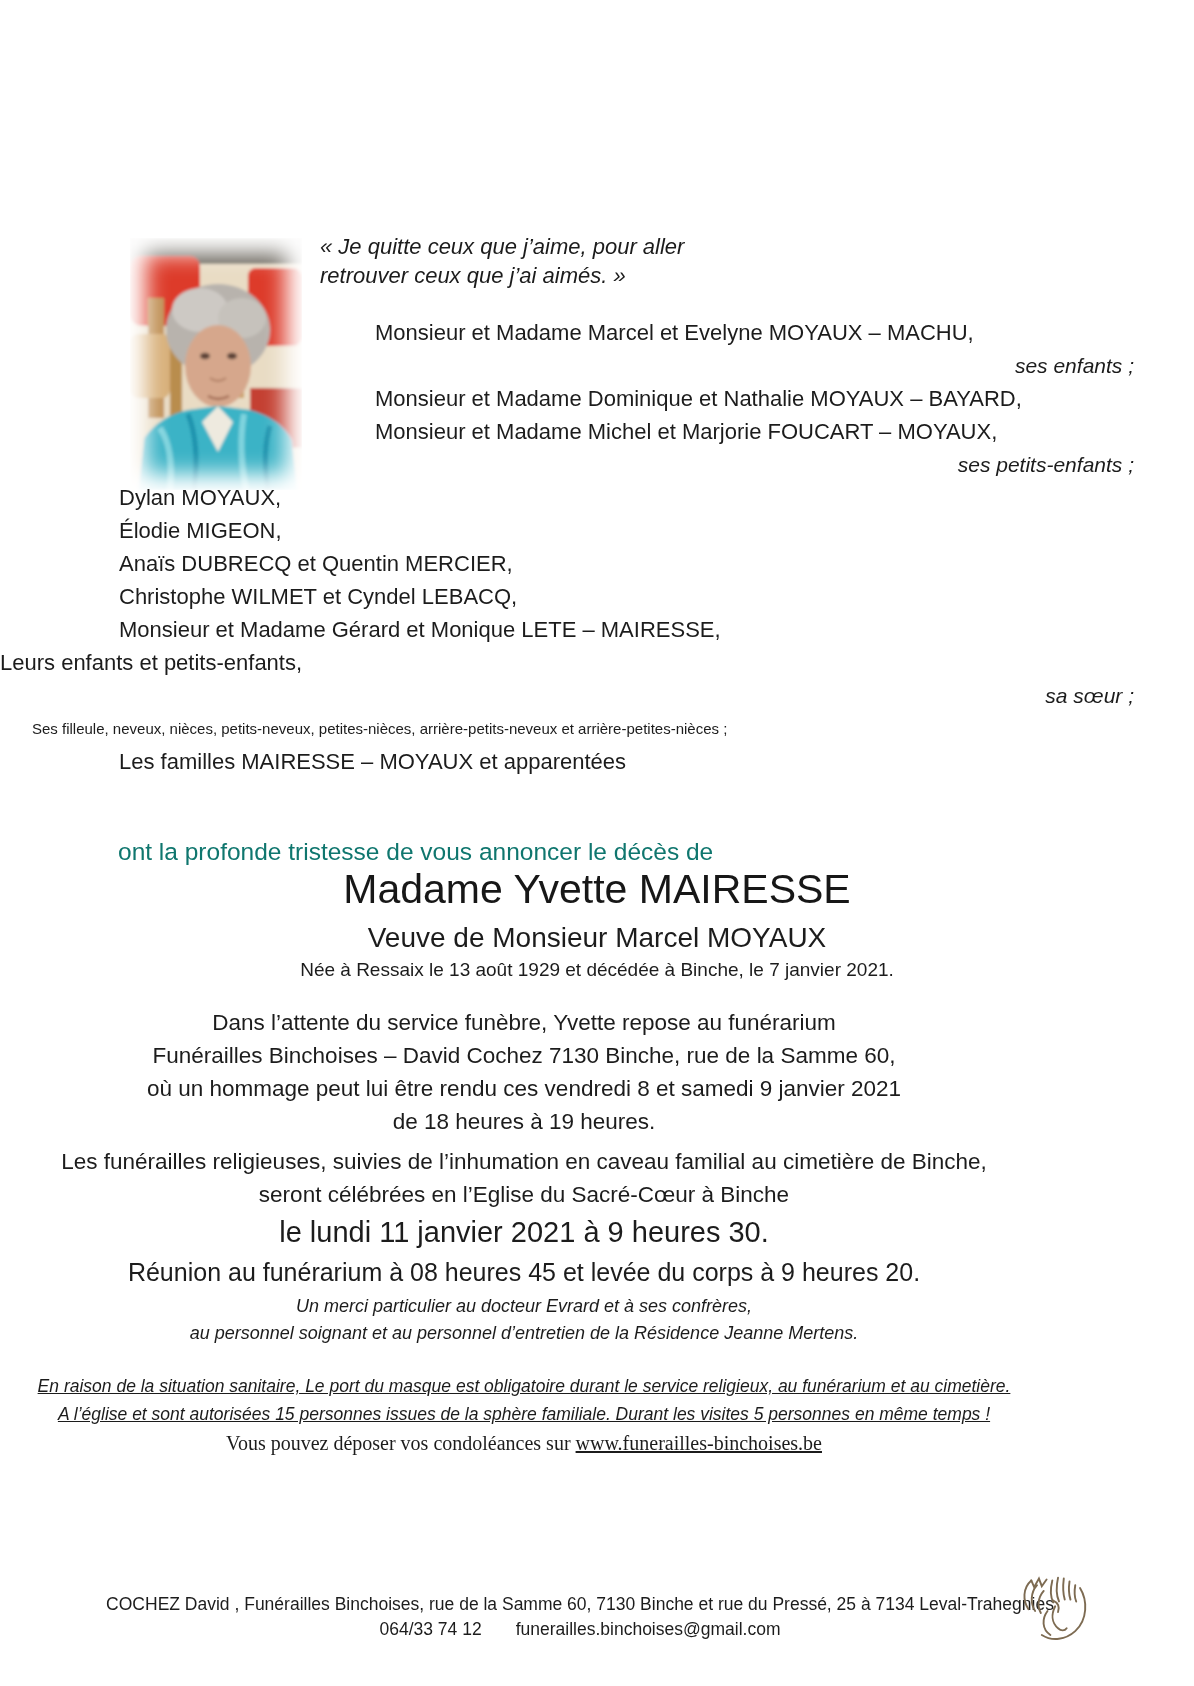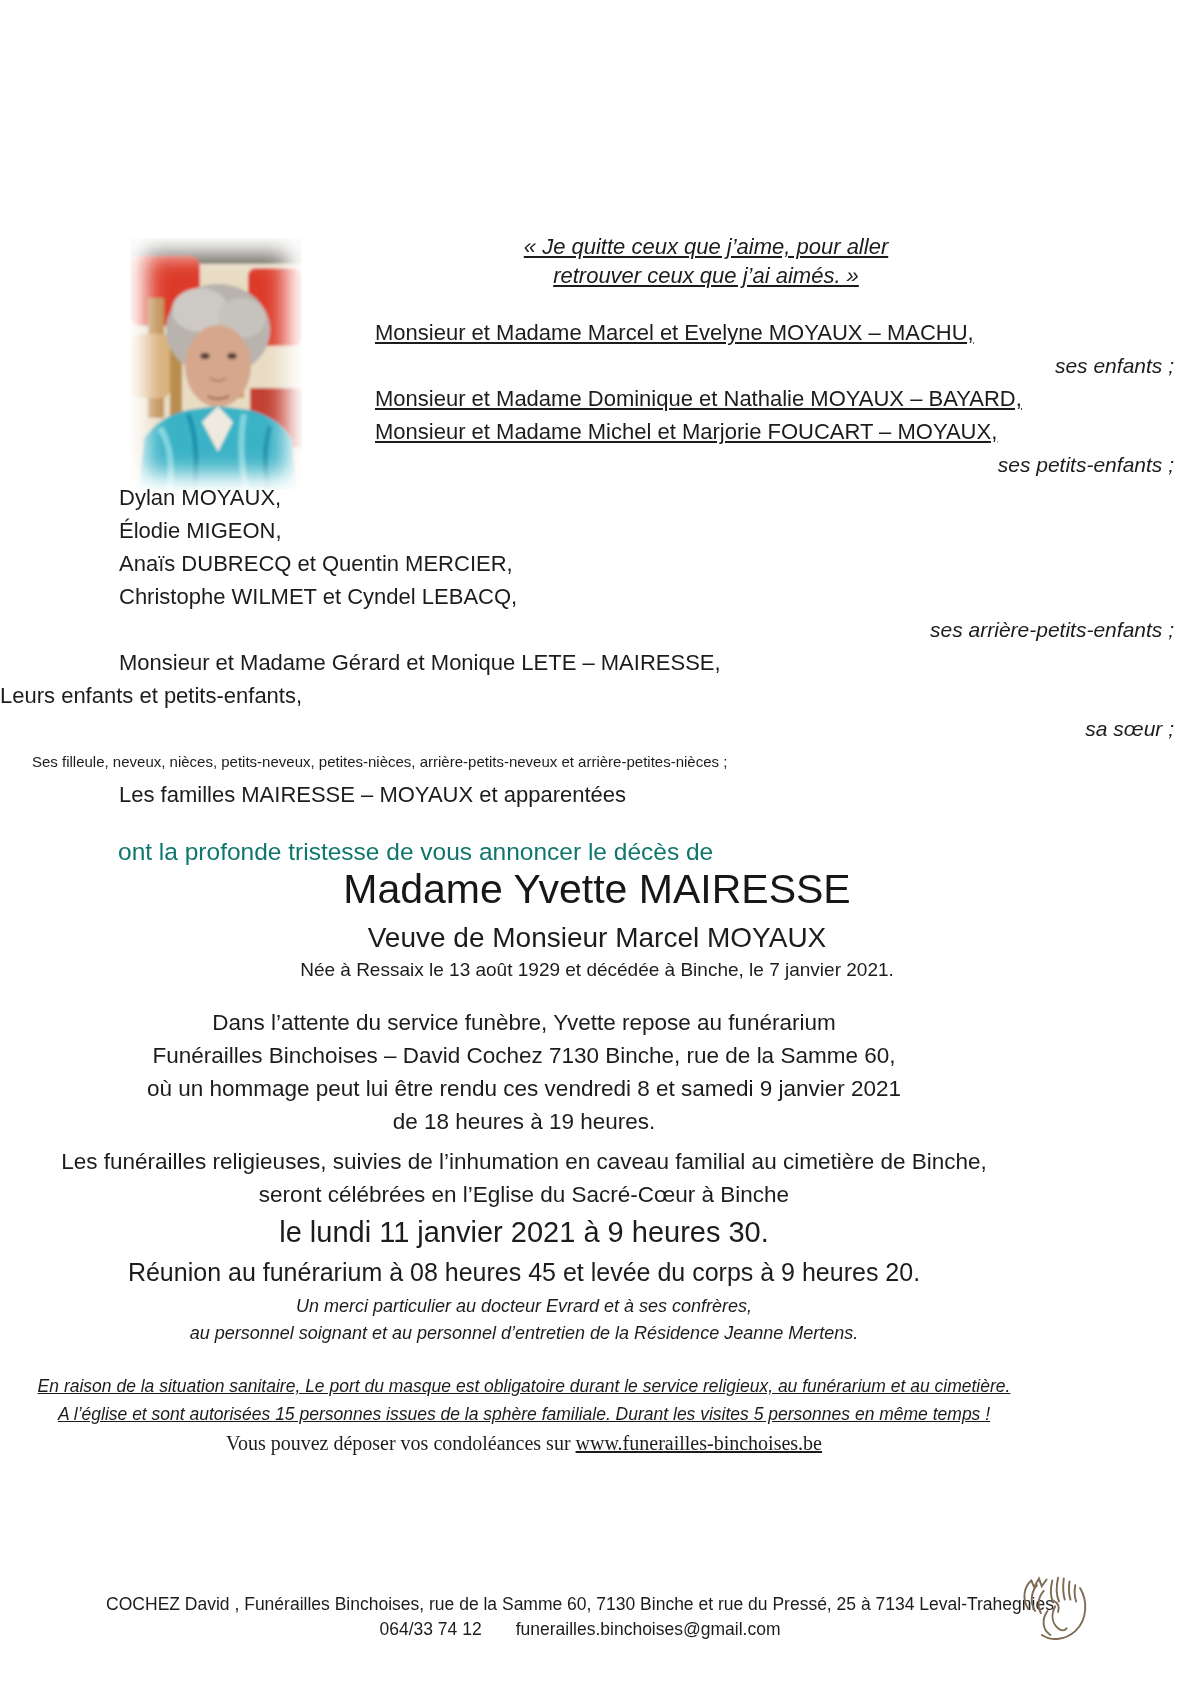--- a/index.html
+++ b/index.html
@@ -28,45 +28,44 @@
     content: "";
     position: absolute;
     inset: 0;
     box-shadow: inset 0 0 22px 16px #ffffff;
     pointer-events: none;
   }
 
   
   .quote {
     position: absolute;
-    left: 331px;
+    left: 320px;
     top: 232px;
     width: 750px;
-    text-align: center;
+    text-align: left;
     font-style: italic;
     font-size: 22px;
     line-height: 29px;
-    text-decoration: underline;
   }
 
   
   .relatives {
     position: absolute;
     left: 0;
     top: 316px;
     width: 1194px;
   }
   .row { font-size: 22px; line-height: 33px; white-space: nowrap; }
-  .row.indent  { padding-left: 375px; text-decoration: underline; }
+  .row.indent  { padding-left: 375px; }
   .row.indent2 { }
   .row.left    { padding-left: 119px; }
   .row.small   { font-size: 15px; padding-left: 32px; }
   .row.rlabel  {
     text-align: right;
-    padding-right: 20px;
+    padding-right: 60px;
     font-style: italic;
     font-size: 21px;
   }
 
   
   .intro {
     position: absolute;
     left: 118px;
     top: 838px;
     font-size: 24.5px;
@@ -192,21 +191,20 @@
   <div class="relatives">
     <div class="row indent">Monsieur et Madame Marcel et Evelyne MOYAUX – MACHU,</div>
     <div class="row rlabel">ses enfants ;</div>
     <div class="row indent">Monsieur et Madame Dominique et Nathalie MOYAUX – BAYARD,</div>
     <div class="row indent">Monsieur et Madame Michel et Marjorie FOUCART – MOYAUX,</div>
     <div class="row rlabel">ses petits-enfants ;</div>
     <div class="row left">Dylan MOYAUX,</div>
     <div class="row left">Élodie MIGEON,</div>
     <div class="row left">Anaïs DUBRECQ et Quentin MERCIER,</div>
     <div class="row left">Christophe WILMET et Cyndel LEBACQ,</div>
-    <div class="row rlabel">ses arrière-petits-enfants ;</div>
     <div class="row left">Monsieur et Madame Gérard et Monique LETE – MAIRESSE,</div>
     <div class="row indent2">Leurs enfants et petits-enfants,</div>
     <div class="row rlabel">sa sœur ;</div>
     <div class="row left small">Ses filleule, neveux, nièces, petits-neveux, petites-nièces, arrière-petits-neveux et arrière-petites-nièces ;</div>
     <div class="row left">Les familles MAIRESSE – MOYAUX et apparentées</div>
   </div>
 
   <div class="intro">ont la profonde tristesse de vous annoncer le décès de</div>
   <h1 class="title">Madame Yvette MAIRESSE</h1>
   <h2 class="widow">Veuve de Monsieur Marcel MOYAUX</h2>

